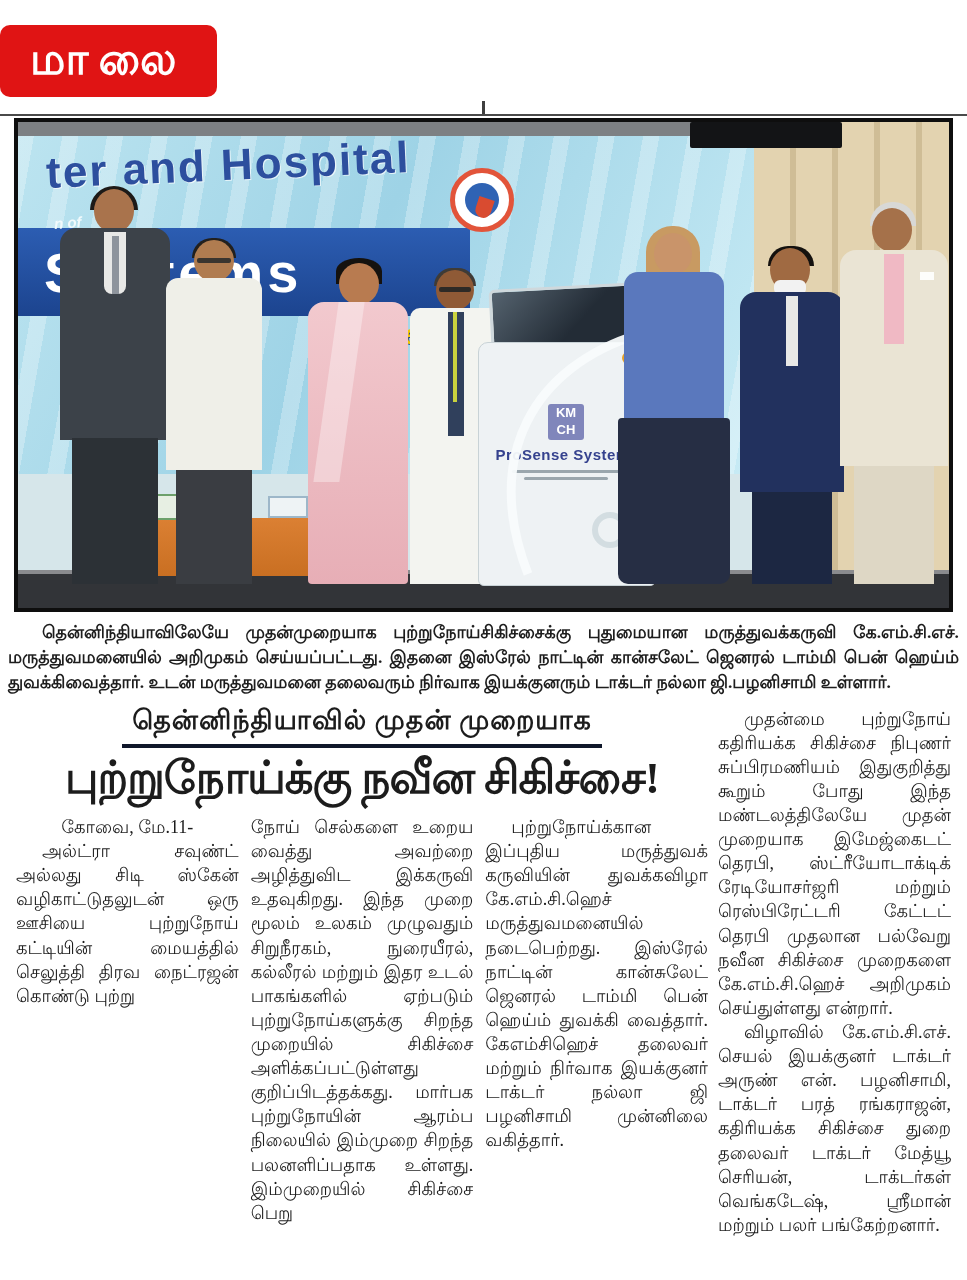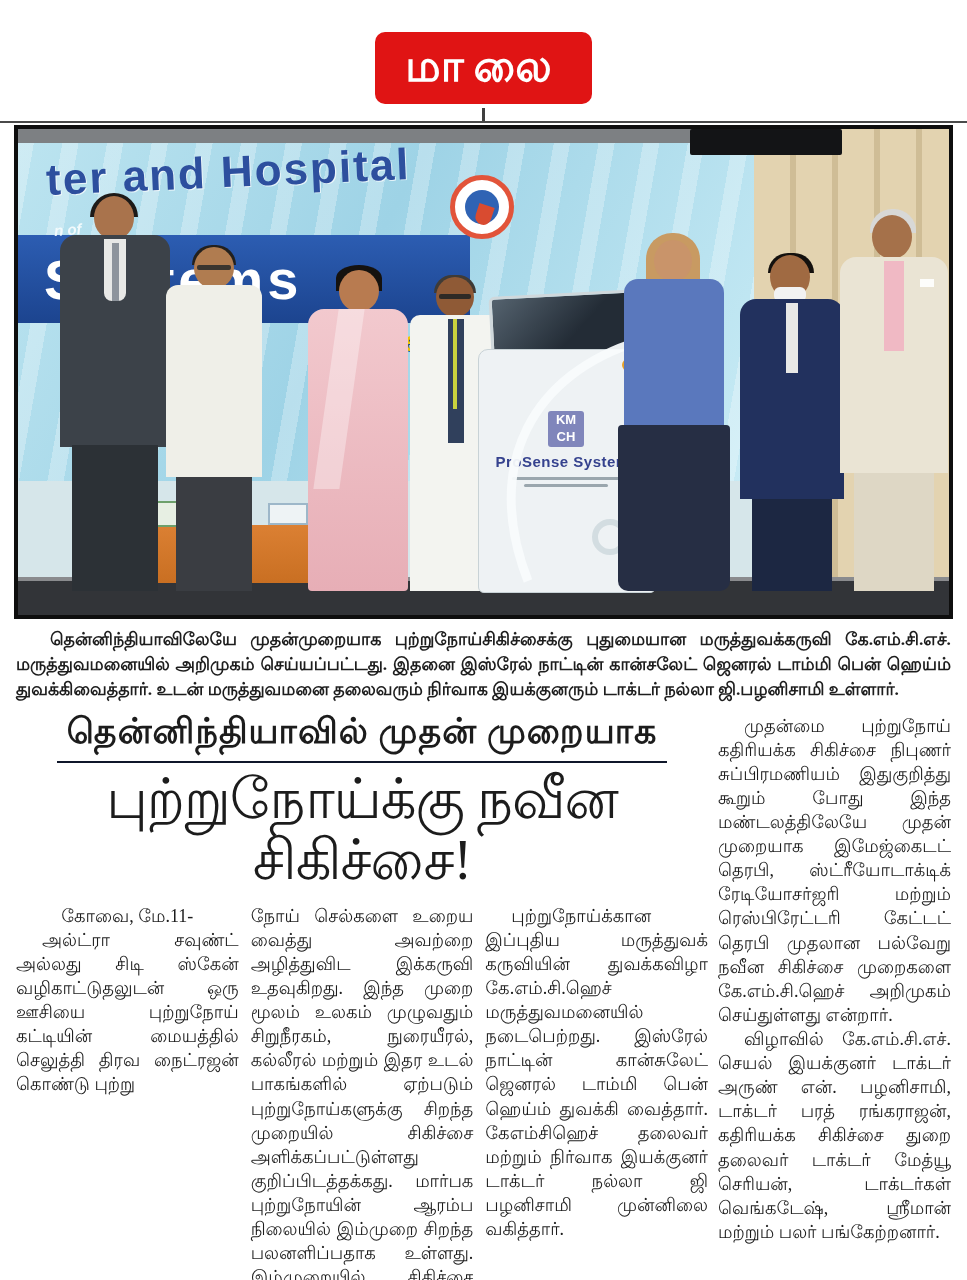--- a/index.html
+++ b/index.html
@@ -4,21 +4,21 @@
 <style>
   * { box-sizing: border-box; }
   html,body { margin:0; padding:0; background:#ffffff; }
   .page {
     position:relative; width:967px; height:1280px; margin:0 auto;
     background:#ffffff; overflow:hidden;
     font-family:"Liberation Serif", serif; color:#1c1c1c;
   }
 
   
-  .masthead-wrap { text-align:center; padding-top:32px; }
+  .masthead-wrap { padding-top:25px; }
   .masthead {
     display:inline-block; background:#e01414; color:#fff;
     border-radius:10px; padding:12px 30px 16px; line-height:1;
     font-family:"Liberation Sans", sans-serif; font-weight:900;
   }
   .masthead .l1 { font-size:44px; letter-spacing:10px; }
   .masthead .l2 { font-size:74px; letter-spacing:4px; margin-top:4px; }
   .mast-tick { width:3px; height:13px; background:#3f3f3f; margin:4px auto 0; }
   .top-rule { height:2px; background:#4a4a4a; }
 
@@ -113,34 +113,34 @@
 
   .podium {
     position:absolute; left:90px; top:396px; width:215px; height:58px; z-index:2;
     background:linear-gradient(#db8033,#c96f22); border-radius:3px;
   }
   .poster1 { position:absolute; left:120px; top:372px; width:52px; height:26px; background:#e7efe3; border:2px solid #6da06b; z-index:2; }
   .poster2 { position:absolute; left:250px; top:374px; width:40px; height:22px; background:#eef3f5; border:2px solid #9db7c9; z-index:2; }
 
   
   .caption {
-    margin:8px 16px 0; font-size:17.5px; font-weight:bold; line-height:1.42;
+    margin:8px 8px 0; font-size:17.5px; font-weight:bold; line-height:1.42;
     text-align:justify; text-indent:34px; color:#1d1d1d;
   }
 
   
   .article-zone { display:flex; gap:10px; margin:10px 16px 0; }
   .left-zone { width:692px; }
   .kicker { text-align:center; }
   .kicker span {
-    display:inline-block; font-size:35px; font-weight:bold; letter-spacing:1px;
-    padding:0 10px 5px; border-bottom:2px solid #0f172a;
+    display:inline-block; font-size:27px; font-weight:bold; letter-spacing:1px;
+    padding:0 10px 5px; border-bottom:4px solid #0f172a;
   }
   .headline1 { font-size:47px; font-weight:bold; text-align:center; line-height:1.1; margin-top:8px; letter-spacing:-1px; }
-  .headline2 { font-size:56px; font-weight:normal; text-align:center; line-height:1.1; margin-top:6px; letter-spacing:-1px; }
+  .headline2 { font-size:45px; font-weight:bold; text-align:center; line-height:1.1; margin-top:6px; letter-spacing:-1px; }
   .columns { display:flex; gap:12px; margin-top:12px; }
   .col { flex:1; font-size:18px; line-height:1.34; text-align:justify; }
   .dateline { font-weight:normal; text-align:center; }
   .col p, .right-col p { margin:0; }
   .indent { text-indent:26px; }
   .right-col { width:233px; font-size:18px; line-height:1.34; text-align:justify; padding-top:2px; }
 </style>
 </head>
 <body>
 

